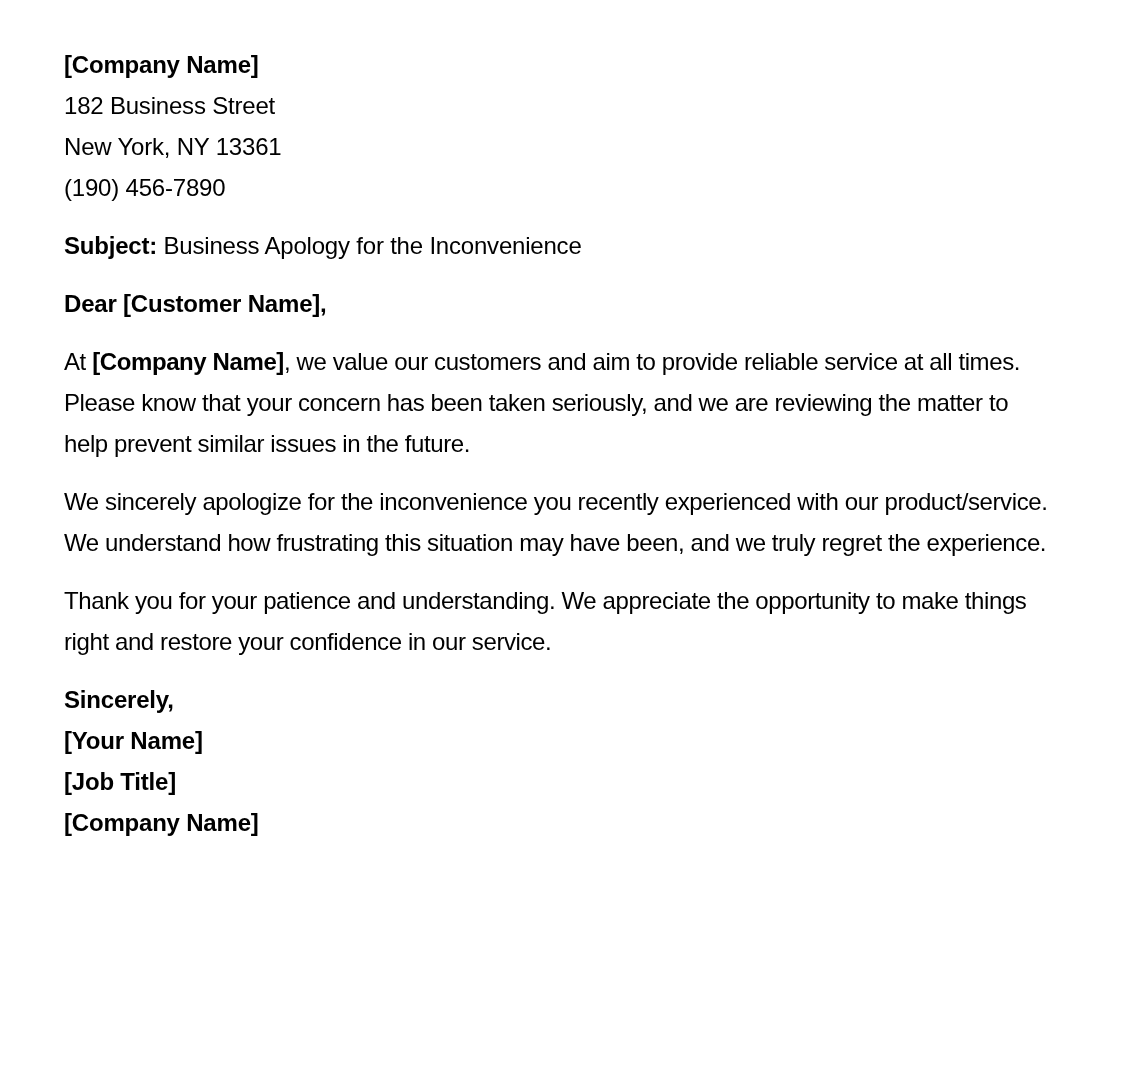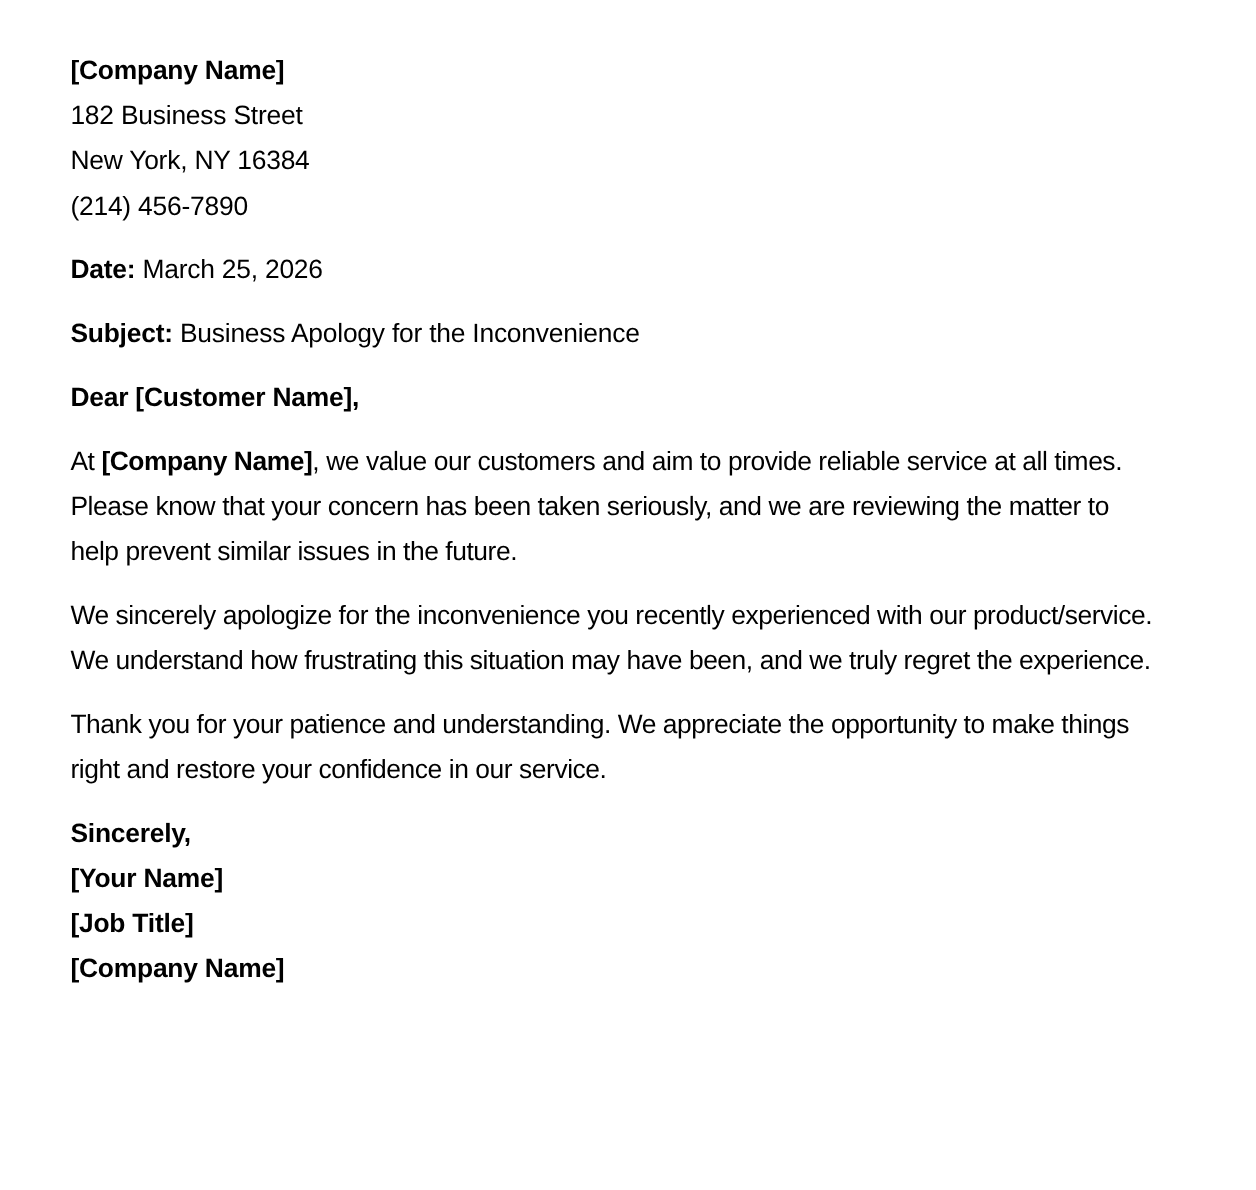--- a/index.html
+++ b/index.html
@@ -27,28 +27,24 @@
 </style>
 </head>
 <body>
 
 <div class="page">
   <div class="doc">
 
     <div class="block">
       <div class="bold">[Company Name]</div>
       <div>182 Business Street</div>
-      <div>New York, NY 16384</div>
-      <div>(214) 456-7890</div>
+      <div>New York, NY 13361</div>
+      <div>(190) 456-7890</div>
     </div>
 
-    <div class="block">
-      <span class="bold">Date:</span>
-      <span>March 25, 2026</span>
-    </div>
 
 
     <div class="block">
       <span class="bold">Subject:</span>
       <span>Business Apology for the Inconvenience</span>
     </div>
 
     <div class="block bold">Dear [Customer Name],</div>
 
     <div class="block para">

